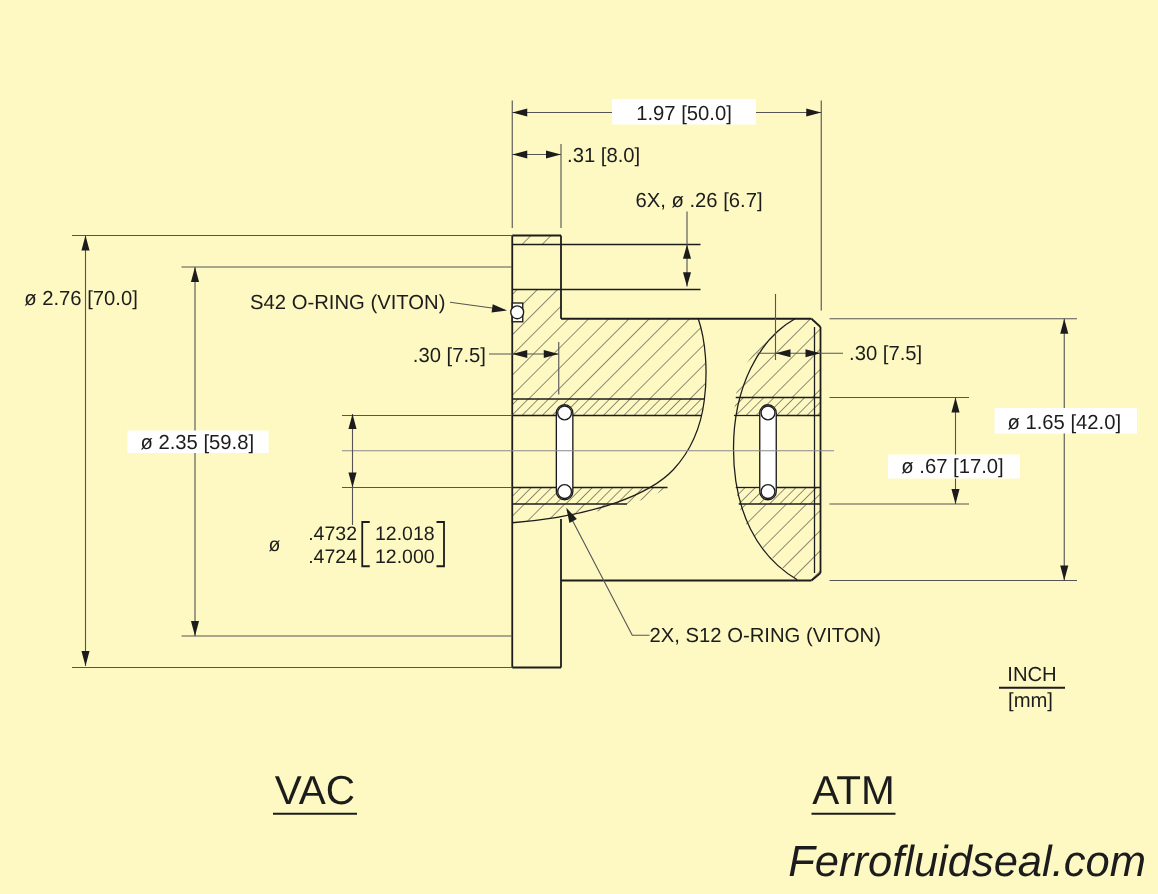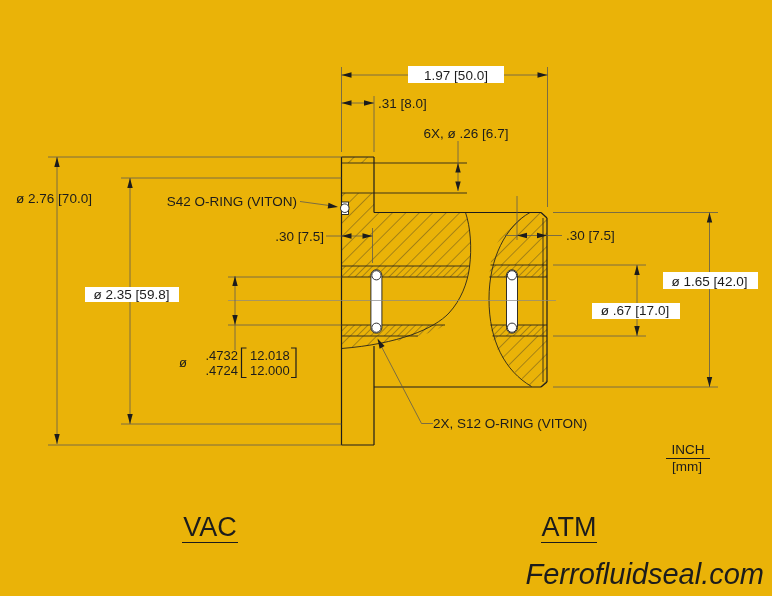--- a/index.html
+++ b/index.html
@@ -1,16 +1,16 @@
 <!DOCTYPE html>
 <html><head>
 <meta charset="utf-8">
 <style>
   html,body{margin:0;padding:0;background:#ffffff;}
-  .stage{position:relative;width:772px;height:596px;background:#eab308;overflow:hidden;}
+  .stage{position:relative;width:772px;height:596px;background:#fef9c3;overflow:hidden;}
   svg{display:block;}
   text{font-family:"Liberation Sans","DejaVu Sans",sans-serif;fill:#1c1c1c;}
   .dim{font-size:13.5px;}
   .tol{font-size:13px;}
   .side{font-size:27px;}
   .brand{font-size:29px;font-style:italic;}
   .s{stroke:#1c1c1c;stroke-width:1.2;fill:none;}
   .t{stroke:#555555;stroke-width:0.75;fill:none;}
   .m{stroke:#1c1c1c;stroke-width:0.85;fill:none;}
   .c{stroke:#888888;stroke-width:0.7;fill:none;}

